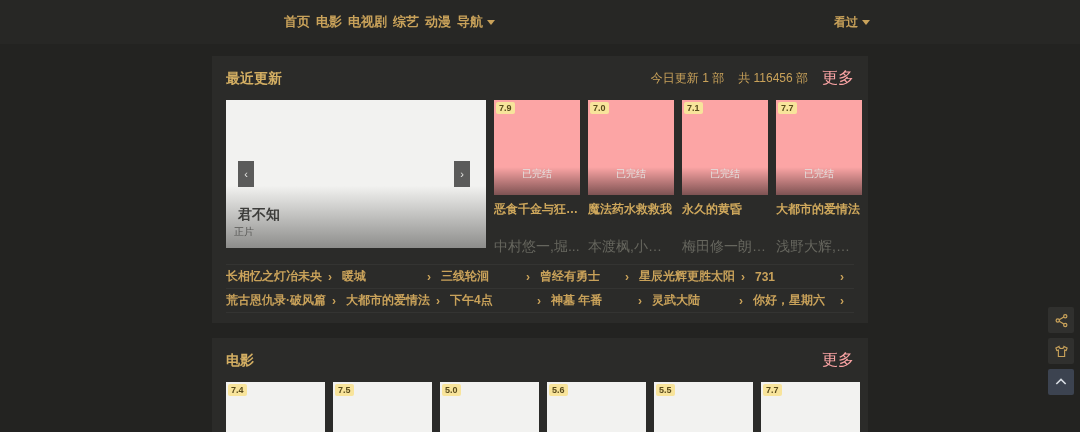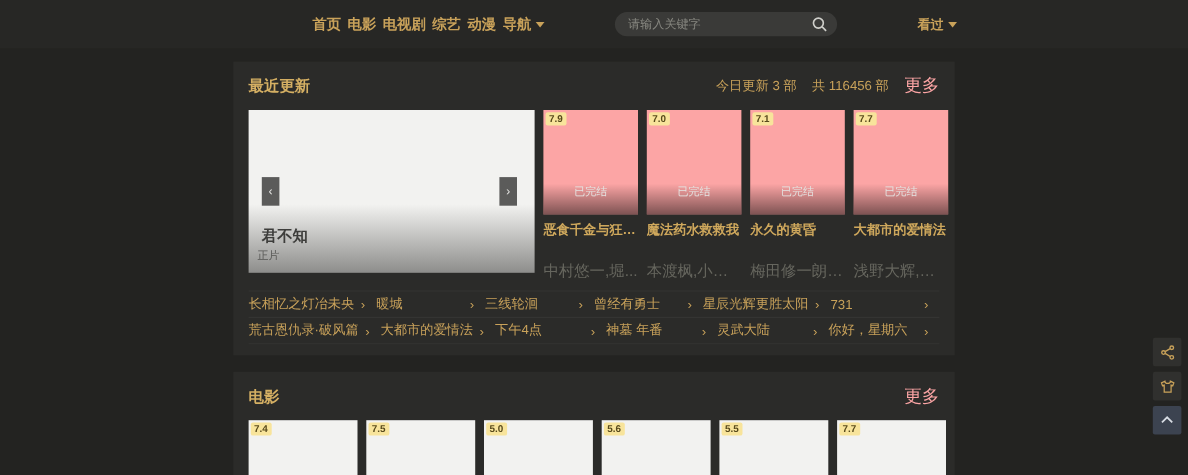--- a/index.html
+++ b/index.html
@@ -55,21 +55,21 @@
   }
   .status-bar {
     position:absolute; left:0; right:0; bottom:0; height:28px;
     background:linear-gradient(180deg, rgba(0,0,0,0), rgba(0,0,0,0.5));
     display:flex; justify-content:center;
   }
   .status-text { color:#e4e4e2; font-size:10px; margin-bottom:4px; }
   .card-title { margin-top:6px; color:#cfa85c; font-size:12px; font-weight:bold; white-space:nowrap; overflow:hidden; text-overflow:ellipsis; }
   .card-cast { margin-top:20px; color:#66665e; font-size:14px; white-space:nowrap; overflow:hidden; text-overflow:ellipsis; }
   
-  .links { margin-top:8px; }
+  .links { margin-top:8px;font-weight:bold; }
   .link-row { display:grid; grid-template-columns:repeat(6,1fr); border-top:1px solid rgba(255,255,255,0.045); }
   .link-row:last-child { border-bottom:1px solid rgba(255,255,255,0.045); }
   .link-cell { display:flex; align-items:center; justify-content:space-between; height:23px; padding-right:10px; cursor:pointer; }
   .link-title { color:#c9a25a; font-size:12px; white-space:nowrap; overflow:hidden; text-overflow:ellipsis; }
   .link-arrow { color:#c9a25a; font-size:12px; margin-left:6px; }
   
   .movie-row { display:flex; gap:8px; }
   .movie-card { width:99px; flex:0 0 99px; cursor:pointer; }
   .movie-poster { width:99px; height:150px; background:#f2f2f0; position:relative; }
   
@@ -83,40 +83,31 @@
 <header class="topnav">
   <div class="topnav-inner">
     <nav class="nav-links">
       <a class="nav-link">首页</a>
       <a class="nav-link">电影</a>
       <a class="nav-link">电视剧</a>
       <a class="nav-link">综艺</a>
       <a class="nav-link">动漫</a>
       <a class="nav-link"><span>导航</span><span class="caret"></span></a>
     </nav>
-    <div class="search-wrap">
-      <input class="search-input" type="text" placeholder="请输入关键字" style="">
-      <button class="search-btn">
-        <svg width="16" height="16" viewBox="0 0 16 16" fill="none" stroke="#cfcfca" stroke-width="1.5">
-          <circle cx="7" cy="7" r="4.5"></circle>
-            <line x1="10.5" y1="10.5" x2="14" y2="14"></line>
-        </svg>
-      </button>
-    </div>
     <a class="watched"><span>看过</span><span class="caret"></span></a>
   </div>
 </header>
 
 <div class="wrap">
 
   <section class="panel">
     <div class="panel-head">
       <h2 class="panel-title">最近更新</h2>
       <div class="panel-stats">
-        <span class="stat">今日更新 3 部</span>
+        <span class="stat">今日更新 1 部</span>
         <span class="stat">共 116456 部</span>
         <a class="more-link">更多</a>
       </div>
     </div>
 
     <div class="row">
 
       <div class="carousel">
         <button class="car-arrow left">‹</button>
         <button class="car-arrow right">›</button>

